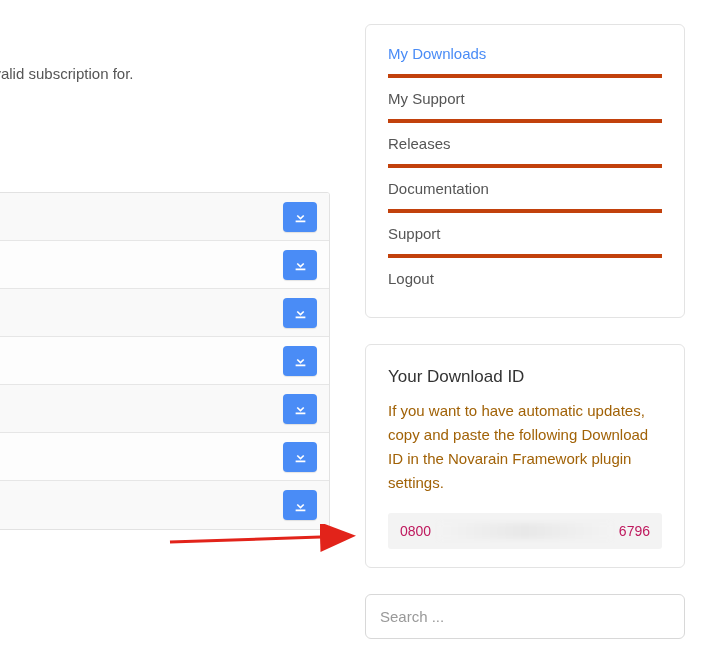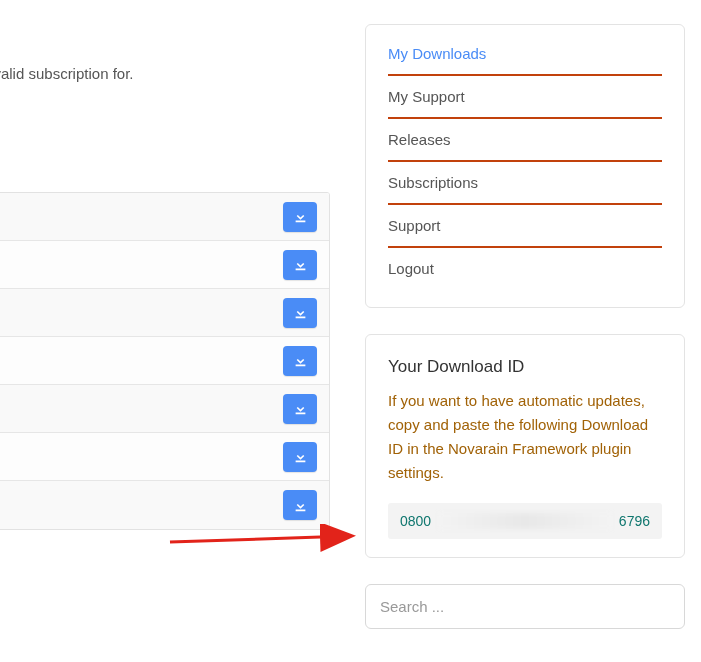--- a/index.html
+++ b/index.html
@@ -63,21 +63,21 @@
     .card {
       border: 1px solid #e3e3e3;
       border-radius: 6px;
       padding: 8px 22px 18px 22px;
       background: #fff;
       margin-bottom: 26px;
     }
     .menu-item {
       display: block;
       padding: 12px 0;
-      border-bottom: 2px solid #c2410c;
+      border-bottom: 4px solid #c2410c;
       color: #555;
       text-decoration: none;
       font-size: 15px;
       cursor: pointer;
     }
     .menu-item:last-child { border-bottom: none; }
     .menu-item.active { color: #4a8cf6; }
     .card-title {
       font-size: 17px;
       font-weight: 400;
@@ -88,21 +88,21 @@
       font-size: 15px;
       line-height: 1.6;
       color: #a16207;
       padding-bottom: 18px;
     }
     .id-box {
       background: #f3f3f3;
       border-radius: 3px;
       padding: 10px 12px;
       font-size: 14px;
-      color: #0f766e;
+      color: #be185d;
       display: flex;
       justify-content: space-between;
       align-items: center;
     }
     .id-blur {
       flex: 1;
       height: 16px;
       margin: 0 8px;
       background: linear-gradient(90deg, #f3f3f3, #e8e8e8, #f3f3f3);
       filter: blur(2px);
@@ -188,21 +188,21 @@
       </div>
     </div>
 </div>
 
 <div class="right-col">
   <div class="card">
     <nav id="menu-nav">
         <a class="menu-item active">My Downloads</a>
         <a class="menu-item">My Support</a>
         <a class="menu-item">Releases</a>
-        <a class="menu-item">Subscriptions</a>
+        <a class="menu-item">Documentation</a>
         <a class="menu-item">Support</a>
         <a class="menu-item">Logout</a>
       </nav>
   </div>
 
   <div class="card">
     <div class="card-title">Your Download ID</div>
     <div class="card-text">If you want to have automatic updates, copy and paste the following Download ID in the Novarain Framework plugin settings.</div>
     <div class="id-box">
       <span>0800</span>

